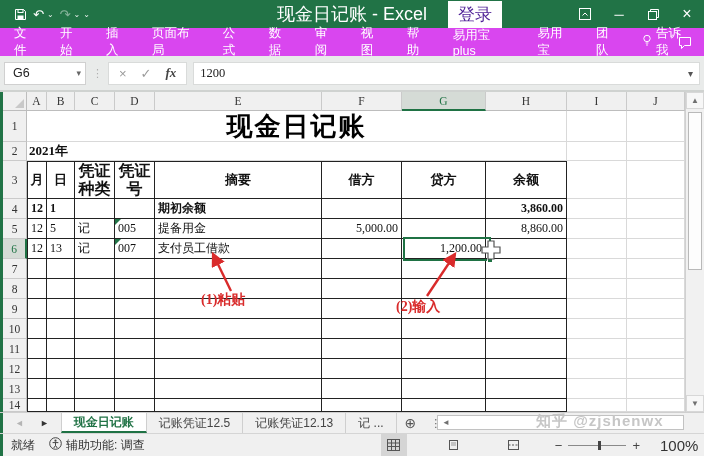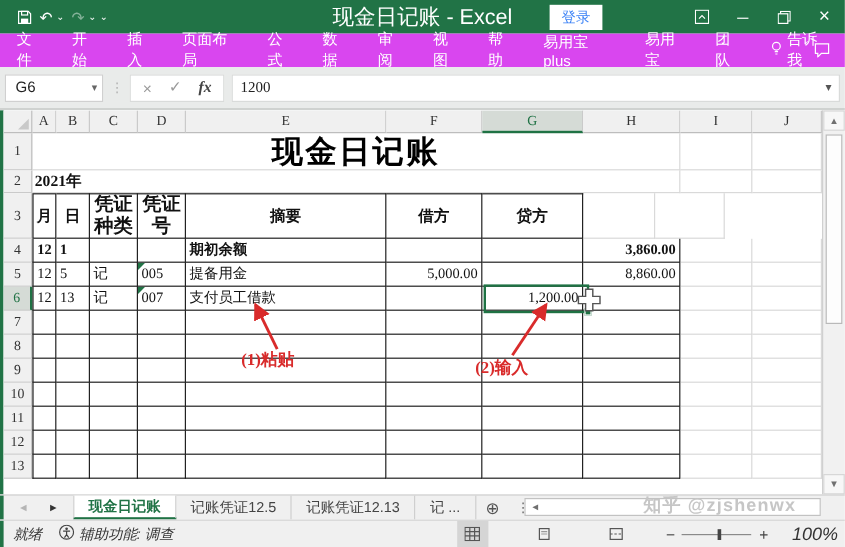--- a/index.html
+++ b/index.html
@@ -9,21 +9,21 @@
 
   
   .titlebar { position:absolute; left:0; top:0; width:704px; height:28px;
               background:#217346; display:flex; align-items:center; color:#fff; }
   .qat { display:flex; align-items:center; gap:6px; margin-left:14px; }
   .qat .icon { display:flex; align-items:center; font-size:13px; line-height:1; }
   .qat .dim { opacity:.45; }
   .qat .mini { font-size:8px; margin-left:-3px; opacity:.9; }
   .tb-title { position:absolute; left:0; right:0; text-align:center; font-size:18px; pointer-events:none; }
   .tb-right { margin-left:auto; display:flex; align-items:center; height:100%; }
-  .signin { background:#fff; color:#3b82f6; font-size:12px; padding:2px 10px; margin-right:66px; }
+  .signin { background:#fff; color:#4c1d95; font-size:17px; padding:2px 10px; margin-right:66px; }
   .winbtn { width:34px; height:100%; display:flex; align-items:center; justify-content:center; font-size:13px; }
   .winbtn.close { font-size:16px; }
 
   
   .menubar { position:absolute; left:0; top:28px; width:704px; height:28px;
              background:#d946ef; display:flex; align-items:center; color:#fff; }
   .menu-item { font-size:12.5px; padding:0 10.5px; height:100%; display:flex; align-items:center; }
   .menu-item.first { padding-left:14px; }
   .tellme { display:flex; align-items:center; gap:4px; }
   .mb-comment { position:absolute; right:12px; top:7px; }
@@ -114,21 +114,21 @@
   .stab.active { background:#fff; color:#217346; font-weight:bold; border-bottom:2px solid #1f7244;
                  border-left:1px solid #cfcfcf; }
   .addsheet { display:flex; align-items:center; font-size:14px; color:#555; padding:0 8px; }
   .moredots { display:flex; align-items:center; font-size:11px; color:#666; padding:0 6px; }
   .hscroll { position:absolute; left:437px; top:415px; width:247px; height:15px; background:#fff;
              border:1px solid #c2c2c2; display:flex; align-items:center; }
   .hs-btn { font-size:8px; color:#707070; padding:0 4px; }
 
   
   .statusbar { position:absolute; left:0; top:433px; width:704px; height:23px; background:#f0f0f0;
-               border-top:1px solid #d5d5d5; display:flex; align-items:center; font-size:12px; color:#333;font-style:italic; }
+               border-top:1px solid #d5d5d5; display:flex; align-items:center; font-size:12px; color:#333; }
   .statusbar .lstrip2 { width:3px; height:100%; background:#217346; }
   .st-ready { margin-left:8px; }
   .st-acc { display:flex; align-items:center; gap:4px; margin-left:14px; }
   .st-right { margin-left:auto; display:flex; align-items:center; }
   .viewbtn { width:26px; height:23px; display:flex; align-items:center; justify-content:center; }
   .viewbtn.sel { background:#d5d5d5; }
   .viewbtn + .viewbtn { margin-left:34px; }
   .zoomctl { display:flex; align-items:center; margin-left:22px; margin-right:8px; }
   .zsign { font-size:13px; color:#444; padding:0 6px; }
   .ztrack { width:58px; height:1px; background:#8a8a8a; position:relative; }
@@ -255,20 +255,21 @@
 
     <div class="grow h38">
       <div class="rh">3</div>
       <div class="c t tl tt wA hd">月</div>
       <div class="c t tt wB hd">日</div>
       <div class="c t tt wC hd sm" style="white-space:normal">凭证种类</div>
       <div class="c t tt wD hd sm" style="white-space:normal">凭证号</div>
       <div class="c t tt wE hd">摘要</div>
       <div class="c t tt wF hd">借方</div>
       <div class="c t tt wG hd">贷方</div>
+      <div class="c t tt wH hd">余额</div>
       <div class="c wI"></div>
       <div class="c wJ"></div>
     </div>
 
     <div class="grow h20">
       <div class="rh">4</div>
       <div class="c t tl wA txt b">12</div>
       <div class="c t wB txt b">1</div>
       <div class="c t wC txt"></div>
       <div class="c t wD txt"></div>
@@ -392,20 +393,33 @@
         <div class="c t wB"></div>
         <div class="c t wC"></div>
         <div class="c t wD"></div>
         <div class="c t wE"></div>
         <div class="c t wF"></div>
         <div class="c t wG"></div>
         <div class="c t wH"></div>
         <div class="c wI"></div>
         <div class="c wJ"></div>
     </div>
+    <div class="grow h13">
+      <div class="rh">14</div>
+      <div class="c t tl wA"></div>
+        <div class="c t wB"></div>
+        <div class="c t wC"></div>
+        <div class="c t wD"></div>
+        <div class="c t wE"></div>
+        <div class="c t wF"></div>
+        <div class="c t wG"></div>
+        <div class="c t wH"></div>
+        <div class="c wI"></div>
+        <div class="c wJ"></div>
+    </div>
   </div>
 
   <div class="vscroll">
     <div class="vs-btn">▲</div>
     <div class="vs-thumb"></div>
     <div class="vs-btn bottom">▼</div>
   </div>
 
   <div class="sel-border"></div>
   <div class="fill-handle"></div>

